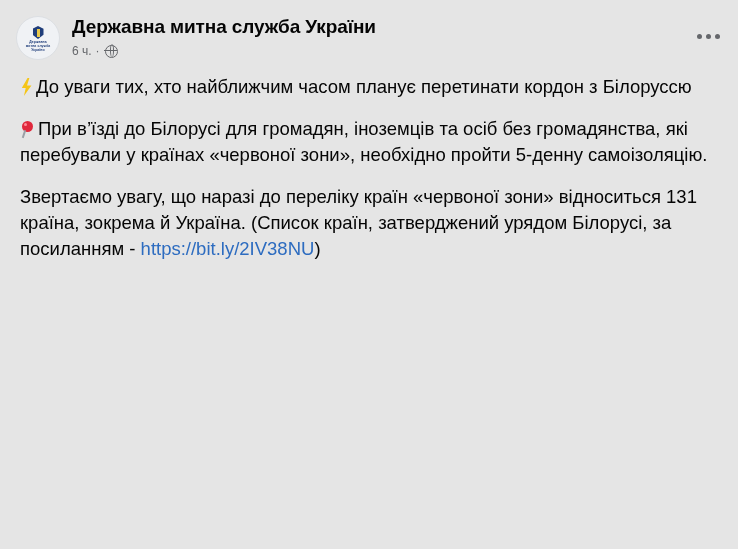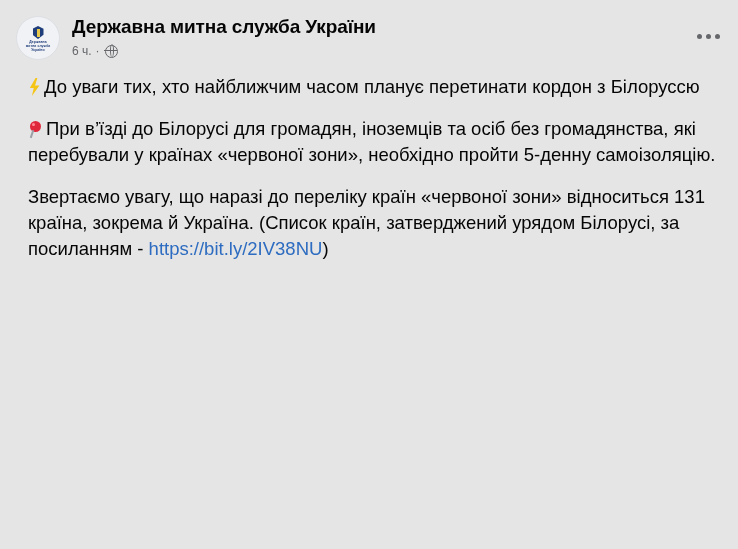--- a/index.html
+++ b/index.html
@@ -140,21 +140,21 @@
     border-radius: 50%;
     background: #65676b;
     display: block;
   }
   .post-body {
     font-size: 18.5px;
     line-height: 26px;
     color: #050505;
   }
   .para {
-    margin: 0 0 16px 12px;
+    margin: 0 0 16px 4px;
   }
   .para:last-child { margin-bottom: 0; }
   .pin-icon {
     display: inline-block;
     width: 16px;
     height: 17px;
     position: relative;
     vertical-align: -3px;
     margin-right: 2px;
   }

